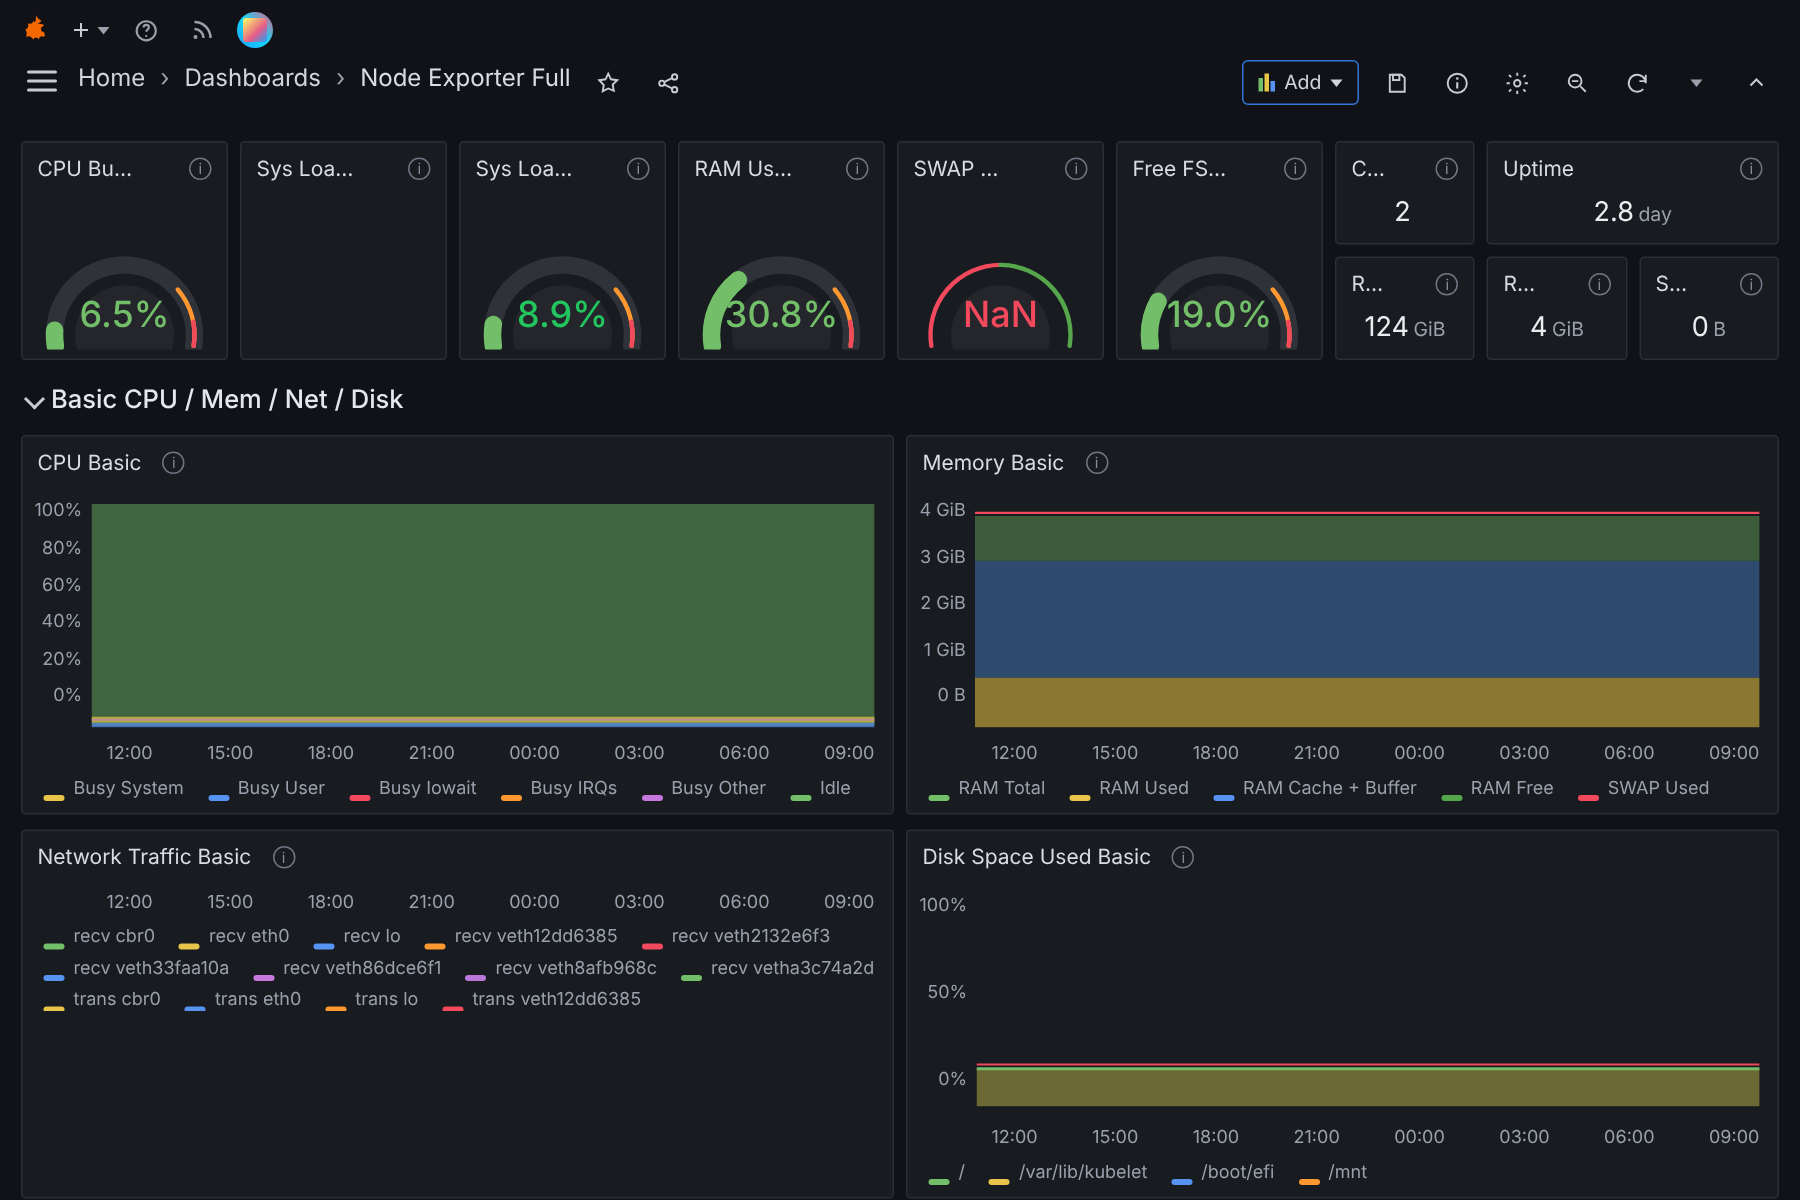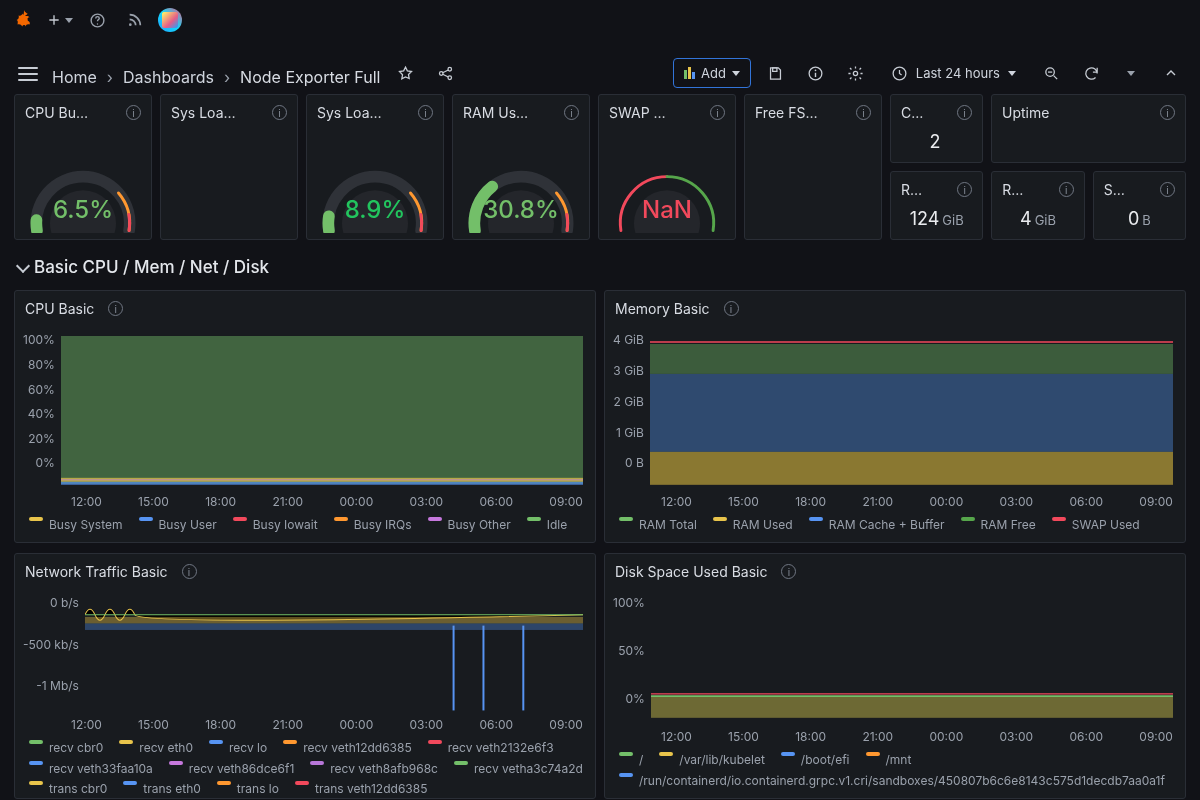--- a/index.html
+++ b/index.html
@@ -15,21 +15,21 @@
   .topbar{height:40px;display:flex;align-items:center;padding:0 12px;gap:8px;color:var(--text-dim)}
   .logo{width:24px;height:24px;display:flex;align-items:center;justify-content:center}
   .logo svg{width:22px;height:22px}
   .search{margin:0 auto;background:#1f2228;border-radius:4px;height:30px;width:300px;
     display:flex;align-items:center;padding:0 10px;color:var(--text-dim);gap:8px;font-size:13px;position:relative}
   .kbd{margin-left:auto;border:1px solid #3a3f47;border-radius:3px;padding:1px 5px;font-size:11px;color:var(--text-dim);display:flex;align-items:center;gap:3px}
   .topbar .iconbtn,.subbar .iconbtn{width:30px;height:30px;display:flex;align-items:center;justify-content:center;border-radius:4px;cursor:pointer;color:var(--text-dim)}
   .avatar{width:24px;height:24px;border-radius:50%;background:linear-gradient(45deg,#1fa2ff,#12d8fa,#e55d87);position:relative;overflow:hidden}
   .avatar::after{content:"";position:absolute;inset:4px;border-radius:2px;background:linear-gradient(135deg,#ff6,#e55d87 60%,#1fa2ff)}
   
-  .subbar{height:48px;display:flex;align-items:flex-end;padding:0 14px;gap:10px}
+  .subbar{height:48px;display:flex;align-items:flex-start;padding:0 14px;gap:10px}
   .hamburger{width:28px;height:28px;display:flex;flex-direction:column;justify-content:center;gap:4px;cursor:pointer;padding:0 4px}
   .hamburger span{height:2px;background:#c7ccd4;border-radius:1px}
   .crumbs{display:flex;align-items:center;gap:10px;font-size:16px}
   .crumbs a{color:var(--text);text-decoration:none}
   .crumbs .sep{color:var(--text-dim)}
   .spacer{flex:1}
   .addbtn{display:flex;align-items:center;gap:6px;border:1px solid var(--accent);border-radius:4px;height:30px;padding:0 10px;color:var(--text);cursor:pointer}
   .addbtn .bars{display:flex;gap:1px;align-items:flex-end}
   .addbtn .bars i{width:3px;background:var(--green);display:block}
   .addbtn .bars i:nth-child(1){height:9px;background:#73bf69}
@@ -58,21 +58,21 @@
   .section .chev{width:10px;height:10px;border-left:2px solid #c7ccd4;border-bottom:2px solid #c7ccd4;transform:rotate(-45deg);margin-top:-3px}
   
   .graph-row{display:flex;gap:8px}
   .graph-row .panel{flex:1;height:253px}
   .graph-body{flex:1;display:flex;padding:4px 12px 0 8px;min-height:0}
   .yaxis{display:flex;flex-direction:column;justify-content:space-between;align-items:flex-end;font-size:12px;color:var(--text-dim);padding:2px 6px 18px 0;text-align:right;white-space:nowrap}
   .plot{flex:1;position:relative;min-width:0}
   .plot svg{position:absolute;inset:0;width:100%;height:100%}
   .xaxis{display:flex;justify-content:space-between;font-size:12px;color:var(--text-dim);padding:4px 12px 0 56px}
   .legend{display:flex;flex-wrap:wrap;gap:4px 16px;padding:6px 10px 8px 14px;font-size:12px;color:var(--text-dim);overflow:hidden}
-  .legend .item{display:flex;align-items:flex-start;gap:6px;white-space:nowrap}
+  .legend .item{display:flex;align-items:flex-end;gap:6px;white-space:nowrap}
   .swatch{width:14px;height:4px;border-radius:2px;flex:none}
   .chev-down{width:0;height:0;border-left:4px solid transparent;border-right:4px solid transparent;border-top:5px solid currentColor;display:inline-block}
   svg{display:block}
 </style>
 </head>
 <body>
 
 <div class="topbar">
   <div class="logo">
     <svg viewBox="0 0 24 24">
@@ -150,28 +150,20 @@
         <line x1="12" y1="11" x2="12" y2="17" stroke="#c7ccd4" stroke-width="2"></line>
         <circle cx="12" cy="7.5" r="1.2" fill="#c7ccd4"></circle>
       </svg>
     </div>
   <div class="iconbtn">
       <svg width="17" height="17" viewBox="0 0 24 24">
         <circle cx="12" cy="12" r="3" fill="none" stroke="#c7ccd4" stroke-width="1.8"></circle>
         <path d="M12 2v3M12 19v3M4.2 4.2l2.1 2.1M17.7 17.7l2.1 2.1M2 12h3M19 12h3M4.2 19.8l2.1-2.1M17.7 6.3l2.1-2.1" stroke="#c7ccd4" stroke-width="1.8"></path>
       </svg>
     </div>
-  <div class="range">
-    <svg width="17" height="17" viewBox="0 0 24 24">
-        <circle cx="12" cy="12" r="9" fill="none" stroke="#c7ccd4" stroke-width="1.8"></circle>
-        <path d="M12 7v5l3 2" stroke="#c7ccd4" stroke-width="1.8" fill="none"></path>
-      </svg>
-    <span>Last 24 hours</span>
-    <span class="chev-down"></span>
-  </div>
   <div class="iconbtn">
       <svg width="17" height="17" viewBox="0 0 24 24">
         <circle cx="10" cy="10" r="6" fill="none" stroke="#c7ccd4" stroke-width="1.8"></circle>
         <line x1="15" y1="15" x2="20" y2="20" stroke="#c7ccd4" stroke-width="1.8"></line>
         <line x1="7" y1="10" x2="13" y2="10" stroke="#c7ccd4" stroke-width="1.8"></line>
       </svg>
     </div>
   <div class="iconbtn">
       <svg width="17" height="17" viewBox="0 0 24 24">
         <path d="M20 12a8 8 0 10-2.3 5.6M20 4v6h-6" fill="none" stroke="#c7ccd4" stroke-width="1.8"></path>
@@ -257,35 +249,46 @@
               <path d="M59 14 A48 48 0 0 1 106.4090403485666 69.50885432193108" fill="none" stroke="#56a64b" stroke-width="3" stroke-linecap="round"></path>
             </svg>
             <div class="gauge-val" style="color:#f2495c">NaN</div>
           </div>
         </div>
         <div class="panel">
           <div class="panel-title">
             <span class="t">Free FS…</span>
             <span class="info">i</span>
           </div>
+  <div class="gauge-wrap">
+            <svg class="gauge" viewBox="0 0 118 72">
+              <circle cx="59" cy="62" r="34" fill="#24262b"></circle>
+              <path d="M11.590959651433387 69.50885432193107 A48 48 0 1 1 106.4090403485666 69.50885432193108" fill="none" stroke="#2f3238" stroke-width="12" stroke-linecap="round"></path>
+              <path d="M11.590959651433387 69.50885432193107 A48 48 0 0 1 16.864840305866167 39.00808147305146" fill="none" stroke="#73bf69" stroke-width="12" stroke-linecap="round"></path>
+              <path d="M95.49948634880148 30.826493680151184 A48 48 0 0 1 106.4090403485666 69.50885432193108" fill="none" stroke="#ff9830" stroke-width="3" stroke-linecap="round"></path>
+              <path d="M106.14978803497706 53.00569689988522 A48 48 0 0 1 106.4090403485666 69.50885432193108" fill="none" stroke="#f2495c" stroke-width="3" stroke-linecap="round"></path>
+            </svg>
+            <div class="gauge-val" style="color:#73bf69">19.0%</div>
+          </div>
         </div>
       </div>
     <div class="small-grid">
       <div class="panel">
         <div class="panel-title">
             <span class="t">C…</span>
             <span class="info">i</span>
           </div>
         <div class="bigval"><span>2</span><span class="unit"></span></div>
       </div>
       <div class="panel span2" style="grid-column:2;grid-row:1">
         <div class="panel-title">
             <span class="t">Uptime</span>
             <span class="info">i</span>
           </div>
+        <div class="bigval"><span>2.8</span><span class="unit">day</span></div>
       </div>
       <div class="panel">
         <div class="panel-title">
             <span class="t">R…</span>
             <span class="info">i</span>
           </div>
         <div class="bigval"><span>124</span><span class="unit">GiB</span></div>
       </div>
       <div class="panel" style="width:92px">
         <div class="panel-title">
@@ -430,38 +433,20 @@
         </div>
     </div>
   </div>
 
   <div class="graph-row">
     <div class="panel" style="height:246px">
       <div class="panel-title">
           <span class="t">Network Traffic Basic</span>
           <span class="info" style="margin-left:8px">i</span>
         </div>
-      <div class="graph-body">
-        <div class="yaxis" id="y-net">
-            <span>0 b/s</span>
-            <span>-500 kb/s</span>
-            <span>-1 Mb/s</span>
-          </div>
-        <div class="plot">
-          <svg viewBox="0 0 500 110" preserveAspectRatio="none">
-            <path d="M0 20 Q5 10 10 20 T20 20 T30 20 T40 20 T50 20 T500 20" stroke="#e8c44b" stroke-width="1"></path>
-            <rect x="0" y="22" width="500" height="6" fill="rgba(232,196,75,0.4)"></rect>
-            <rect x="0" y="28" width="500" height="6" fill="rgba(87,148,242,0.35)"></rect>
-            <line x1="0" y1="20" x2="500" y2="20" stroke="#73bf69"></line>
-            <line x1="370" y1="30" x2="370" y2="108" stroke="#5794f2" stroke-width="2"></line>
-            <line x1="400" y1="30" x2="400" y2="108" stroke="#5794f2" stroke-width="2"></line>
-            <line x1="440" y1="30" x2="440" y2="108" stroke="#5794f2" stroke-width="2"></line>
-          </svg>
-        </div>
-      </div>
       <div class="xaxis" id="x-net">
           <span>12:00</span>
           <span>15:00</span>
           <span>18:00</span>
           <span>21:00</span>
           <span>00:00</span>
           <span>03:00</span>
           <span>06:00</span>
           <span>09:00</span>
         </div>
@@ -559,21 +544,17 @@
             <span>/var/lib/kubelet</span>
           </span>
           <span class="item">
             <span class="swatch" style="background:#5794f2"></span>
             <span>/boot/efi</span>
           </span>
           <span class="item">
             <span class="swatch" style="background:#ff9830"></span>
             <span>/mnt</span>
           </span>
-          <span class="item">
-            <span class="swatch" style="background:#5794f2"></span>
-            <span>/run/containerd/io.containerd.grpc.v1.cri/sandboxes/450807b6c6e8143c575d1decdb7aa0a1f</span>
-          </span>
         </div>
     </div>
   </div>
 
 </div>
 
 </body></html>

